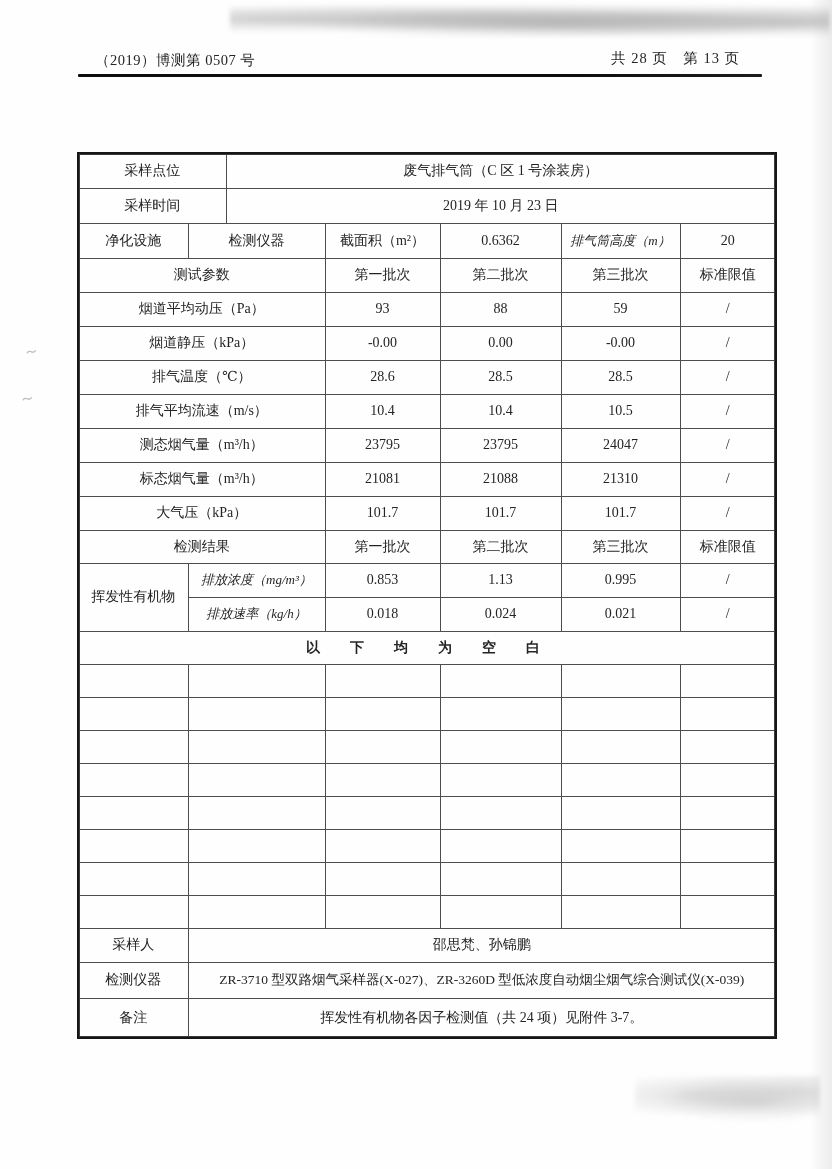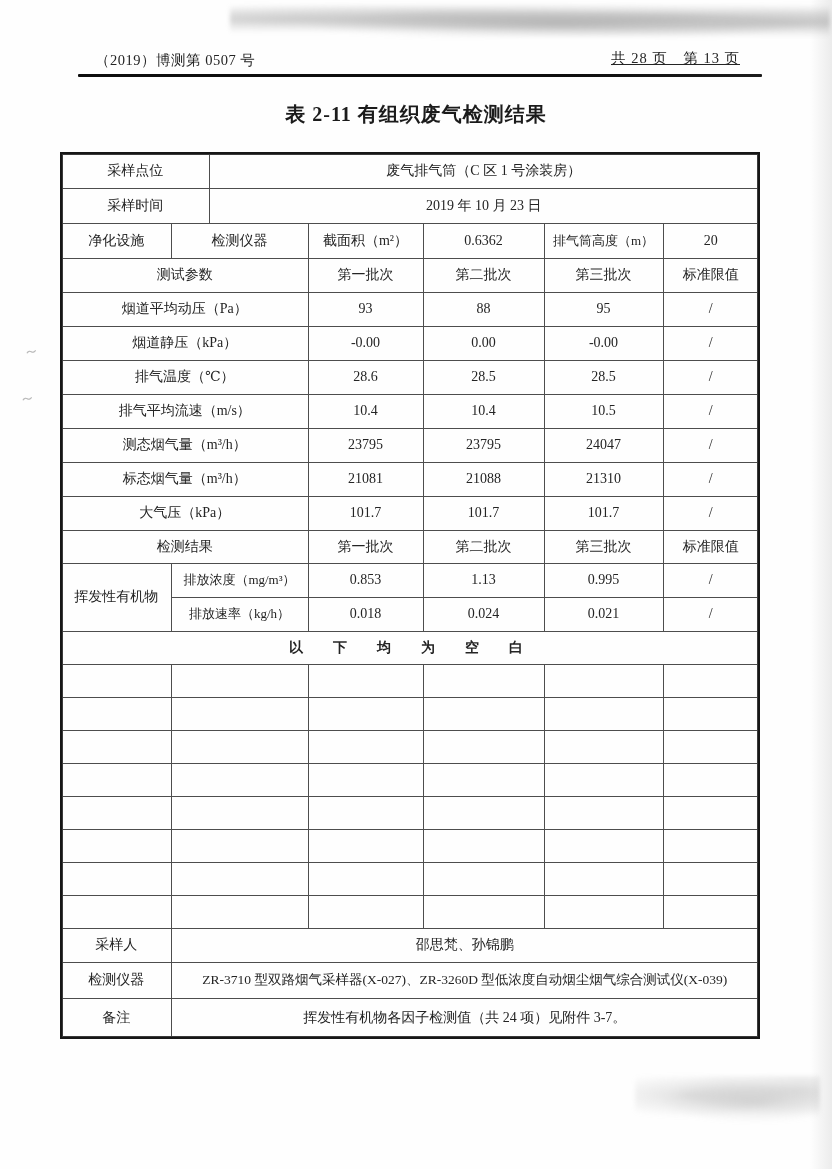--- a/index.html
+++ b/index.html
@@ -34,54 +34,53 @@
   .scan-edge-right {
     position:absolute; right:0; top:0; width:22px; height:1169px;
     background:linear-gradient(to left, rgba(170,170,170,.22), rgba(170,170,170,0));
   }
   .pencil-mark { position:absolute; color:#b9b9b9; font-size:11px; transform:rotate(-12deg); letter-spacing:-1px; }
   .pencil-1 { left:26px; top:345px; }
   .pencil-2 { left:22px; top:392px; }
 
   
   .hdr-left  { position:absolute; left:95px;  top:51px; font-size:14.5px; letter-spacing:.5px; }
-  .hdr-right { position:absolute; right:92px; top:49px; font-size:14.5px; letter-spacing:1px;text-decoration:underline; }
+  .hdr-right { position:absolute; right:92px; top:49px; font-size:14.5px; letter-spacing:1px; }
   .hdr-rule  { position:absolute; left:78px; top:74px; width:684px; height:3px;
                background:linear-gradient(to right,#0d0d0d 0 70%, #1c1c1c); border-radius:1px; }
 
   
   .doc-title { position:absolute; left:0; top:101px; width:832px; text-align:center;
                font-size:20px; font-weight:bold; letter-spacing:1px; color:#1b1b1b; }
 
   
   table.results {
-    position:absolute; left:60px; top:152px; width:700px;
+    position:absolute; left:77px; top:152px; width:700px;
     border-collapse:collapse; table-layout:fixed;
     font-size:14px; color:#242424;
   }
   table.results td {
     border:1px solid #4d4d4d;
     text-align:center; vertical-align:middle;
     padding:0 2px; overflow:hidden; white-space:nowrap;
   }
   table.results { border:2px solid #161616; outline:1px solid #3a3a3a; outline-offset:-3px; }
-  td.fs13 { font-size:13px; }
+  td.fs13 { font-size:13px;font-style:italic; }
   td.instr { font-size:13.5px;margin-left:40px; }
   .blank-note { letter-spacing:8px;font-weight:bold; }
 </style>
 </head>
 <body>
 
 <div class="page">
 
   <span class="hdr-left">（2019）博测第 0507 号</span>
   <span class="hdr-right">共 28 页　第 13 页</span>
   <div class="hdr-rule"></div>
 
-  <div class="doc-title">表 2-11  有组织废气检测结果</div>
 
   <table class="results">
     <colgroup>
       <col style="width:110px">
         <col style="width:38px">
         <col style="width:99px">
       <col style="width:115px">
         <col style="width:121px">
         <col style="width:119px">
         <col style="width:96px">
@@ -108,21 +107,21 @@
         <td>第一批次</td>
         <td>第二批次</td>
         <td>第三批次</td>
         <td>标准限值</td>
       </tr>
 
       <tr style="height:34px">
         <td colspan="3">烟道平均动压（Pa）</td>
         <td>93</td>
         <td>88</td>
-        <td>95</td>
+        <td>59</td>
         <td>/</td>
       </tr>
       <tr style="height:34px">
         <td colspan="3">烟道静压（kPa）</td>
         <td>-0.00</td>
         <td>0.00</td>
         <td>-0.00</td>
         <td>/</td>
       </tr>
       <tr style="height:34px">

